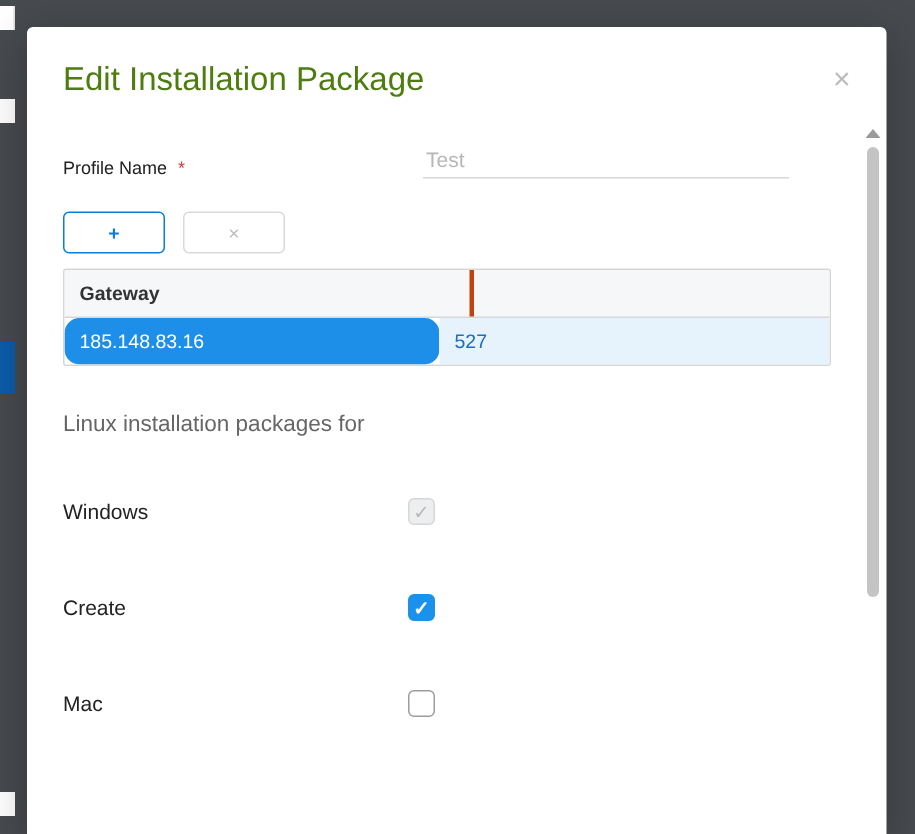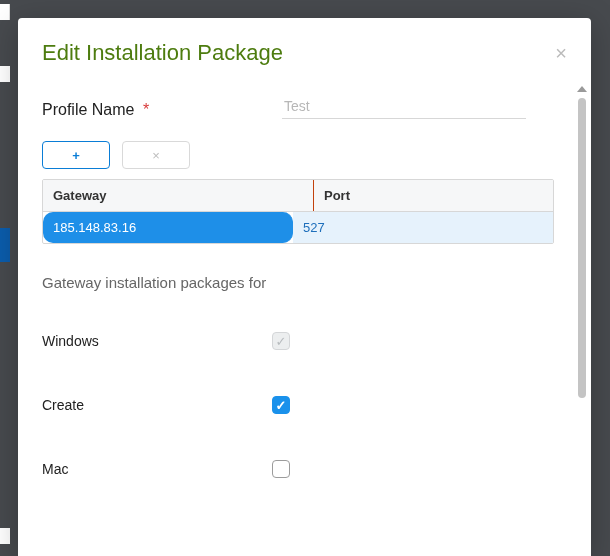--- a/index.html
+++ b/index.html
@@ -103,21 +103,21 @@
   }
 
   .form-row {
     display: flex;
     align-items: flex-end;
     gap: 20px;
     margin-bottom: 22px;
   }
   .form-label {
     width: 220px;
-    font-size: 16px;
+    font-size: 12px;
     color: #222;
   }
   .required { color: #d83a3a; margin-left: 4px; }
 
   .text-input {
     flex: 0 0 240px;
     border: none;
     border-bottom: 1px solid #d7d7d7;
     font-size: 14px;
     color: #333;
@@ -158,21 +158,21 @@
     font-size: 13px;
     font-weight: 600;
     color: #333;
   }
   .grid-row { display: flex; }
   .grid-row .cell {
     padding: 8px 10px;
     font-size: 13px;
     box-sizing: border-box;
   }
-  .col-gateway { flex: 0 0 250px; border-right: 1px solid #c2410c; }
+  .col-gateway { flex: 0 0 250px; border-right: 3px solid #c2410c; }
   .col-port    { flex: 1 1 auto; }
 
   .grid-row.sel .col-gateway { background: #1e8fe8; color: #fff; border-right-color:#1e8fe8;border-radius:10px; }
   .grid-row.sel .col-port    { background: #e6f2fc; color: #1e6fbb; }
 
   .section-heading {
     margin-top: 30px;
     margin-bottom: 18px;
     font-size: 15px;
     color: #666;
@@ -232,29 +232,28 @@
           <span>+</span>
         </div>
         <div class="btn remove">
           <span>×</span>
         </div>
       </div>
 
       <div class="grid">
         <div class="grid-head">
           <div class="cell col-gateway">Gateway</div>
-          <div class="cell col-port">Port</div>
         </div>
         <div class="grid-row sel">
           <div class="cell col-gateway">185.148.83.16</div>
           <div class="cell col-port">527</div>
         </div>
       </div>
 
-      <div class="section-heading">Gateway installation packages for</div>
+      <div class="section-heading">Linux installation packages for</div>
 
       <div class="os-row">
         <div class="os-name">Windows</div>
         <div class="cb locked">
           <span>✓</span>
         </div>
       </div>
 
       <div class="os-row">
         <div class="os-name">Create</div>

